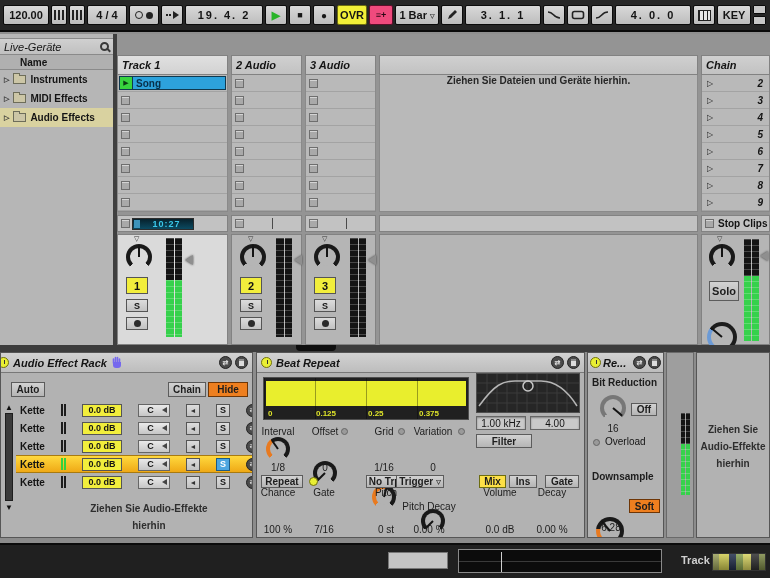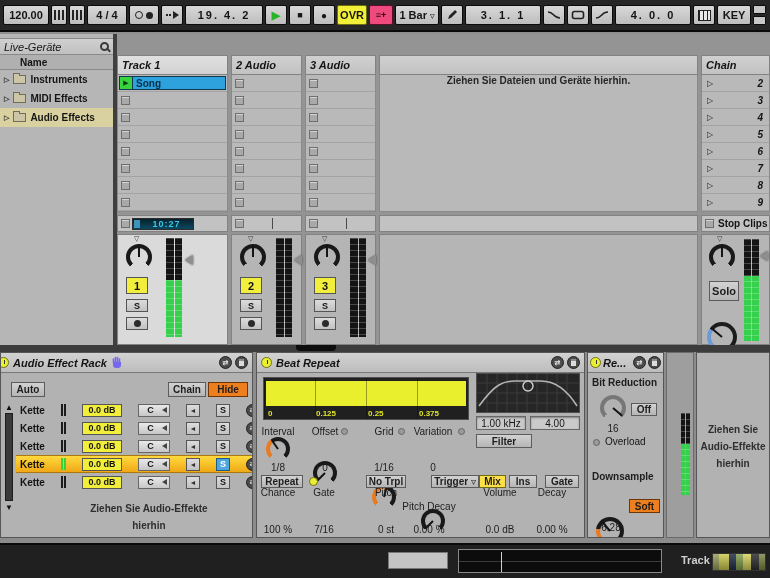--- a/index.html
+++ b/index.html
@@ -603,21 +603,21 @@
         <div class="knob abs" style="left:164px;top:64px;width:24px;height:24px;--arc:0deg;--rot:45deg"></div>
 
         <span class="kval" style="left:-9px;top:89px;width:60px">1/8</span>
         <span class="kval" style="left:38px;top:89px;width:60px">0</span>
         <span class="kval" style="left:97px;top:89px;width:60px">1/16</span>
         <span class="kval" style="left:146px;top:89px;width:60px">0</span>
 
         <div class="btn abs" style="left:4px;top:102px;width:42px;height:13px">Repeat</div>
         <span class="abs" style="left:52px;top:104px;width:9px;height:9px;border-radius:50%;background:#e9ef33;border:1px solid #70700f"></span>
         <div class="btn abs" style="left:109px;top:102px;width:40px;height:13px">No Trpl</div>
-        <div class="btn abs" style="left:174px;top:102px;width:48px;height:13px;gap:3px">
+        <div class="btn abs" style="left:139px;top:102px;width:48px;height:13px;gap:3px">
           <span>Trigger</span>
           <span style="font-size:6px">▽</span>
         </div>
         <div class="btn yellow abs" style="left:222px;top:102px;width:27px;height:13px">Mix</div>
         <div class="btn abs" style="left:252px;top:102px;width:28px;height:13px">Ins</div>
         <div class="btn abs" style="left:288px;top:102px;width:34px;height:13px">Gate</div>
 
         <span class="klabel" style="left:-9px;top:114px;width:60px">Chance</span>
         <span class="klabel" style="left:37px;top:114px;width:60px">Gate</span>
         <span class="klabel" style="left:99px;top:114px;width:60px">Pitch</span>

